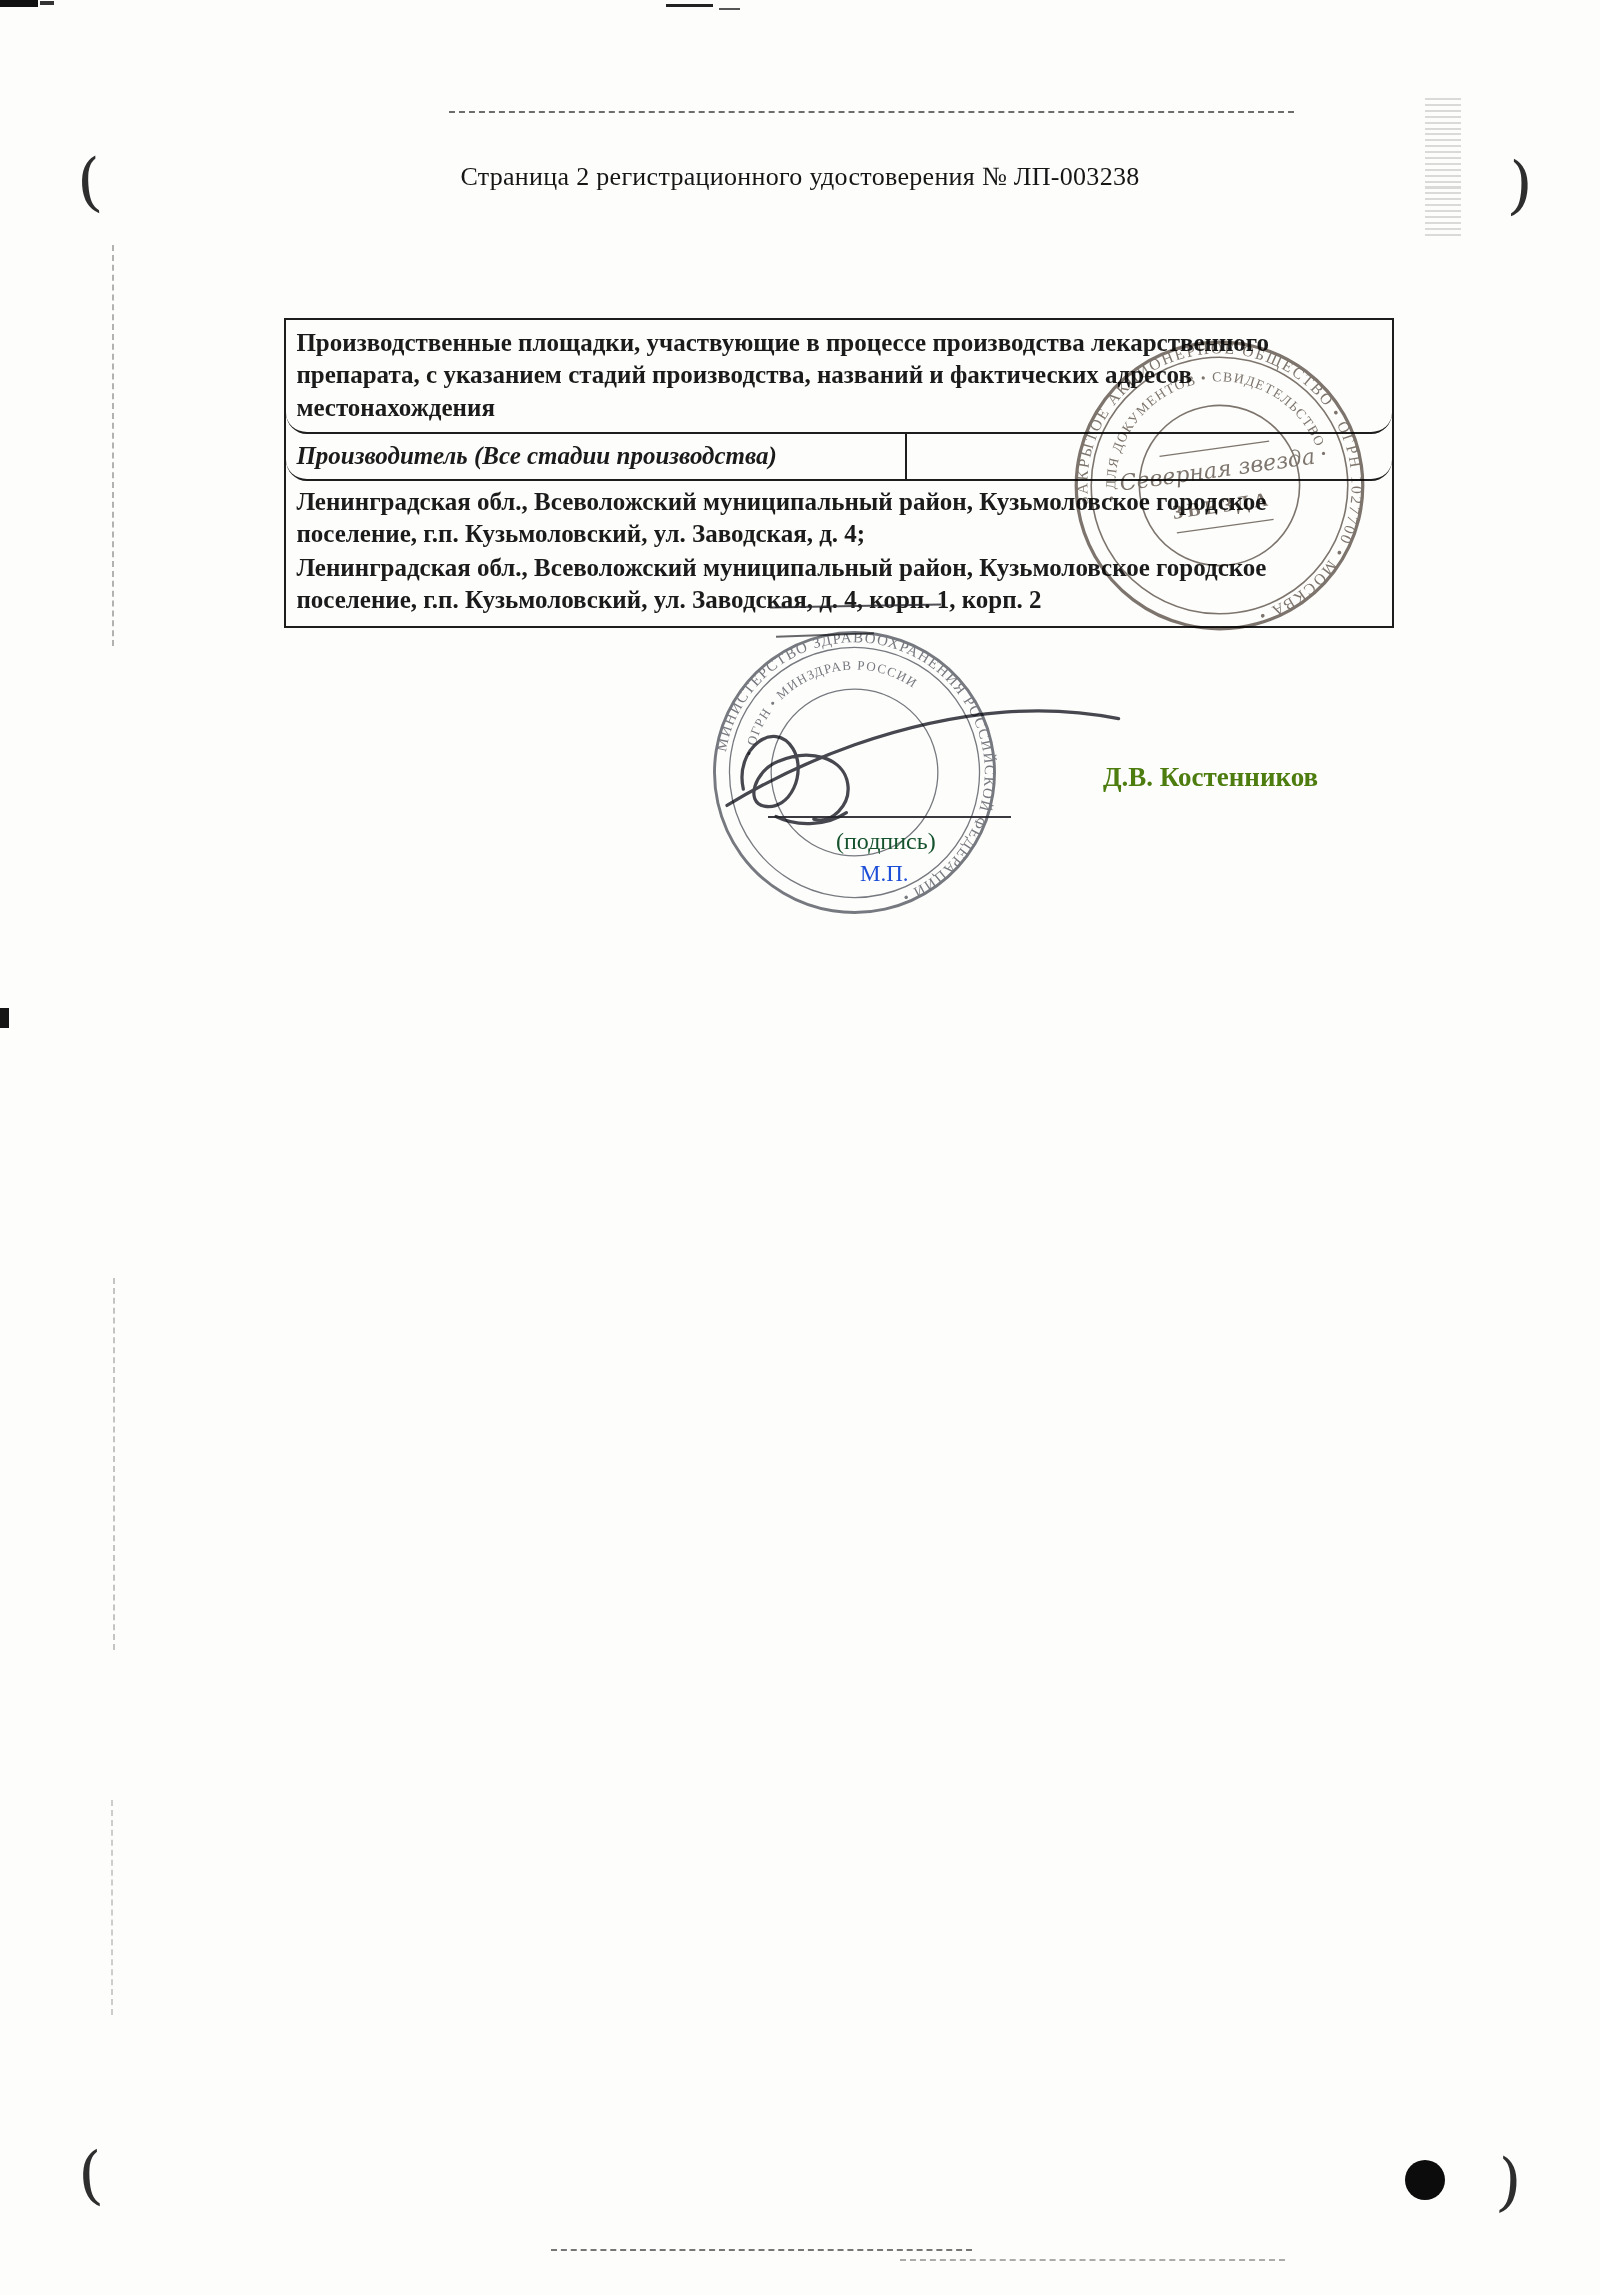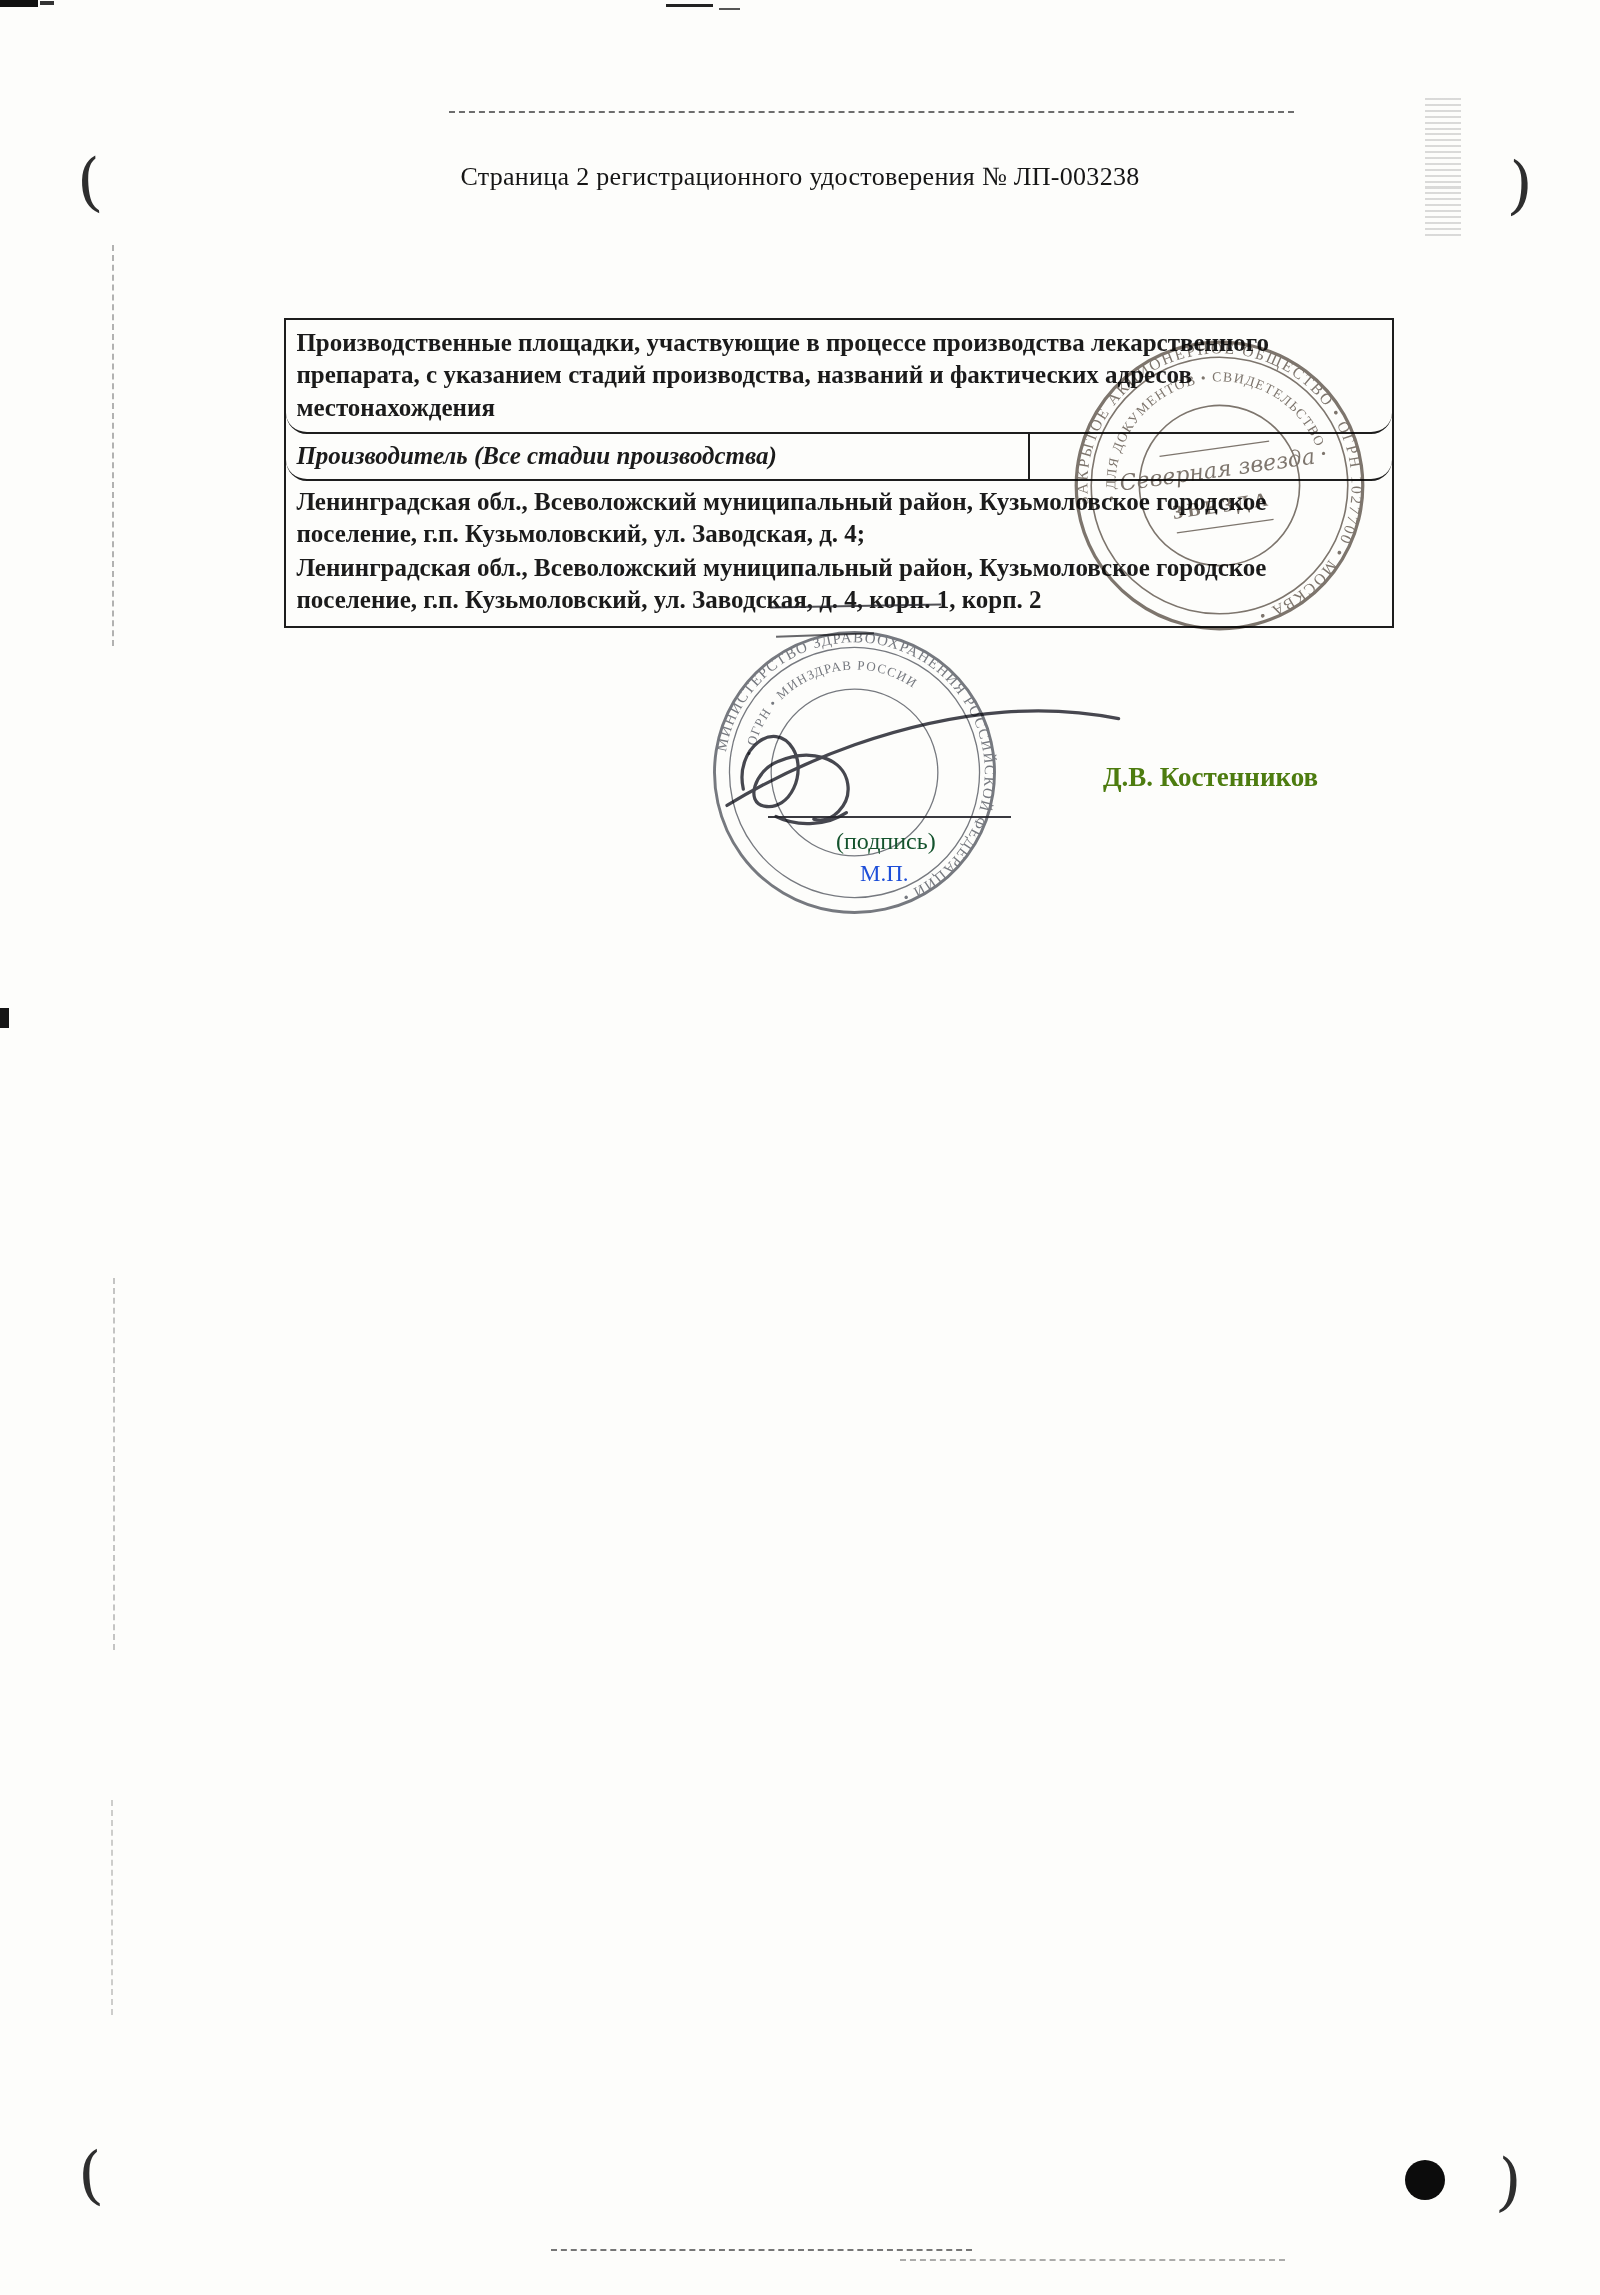--- a/index.html
+++ b/index.html
@@ -24,21 +24,21 @@
     border:2.6px solid #1d1d1d; box-sizing:border-box; background:transparent;
   }
   .prod-table .row{box-sizing:border-box;border-radius:21px;}
   .t-head{
     border-bottom:2px solid #1d1d1d;
     padding:6.5px 10.4px 7.8px 10.4px;
     font-weight:bold; font-size:25px; line-height:1.3;
   }
   .t-mid{display:flex; border-bottom:2px solid #1d1d1d;}
   .t-cell-left{
-    width:744px; box-sizing:border-box; border-right:2px solid #1d1d1d;
+    width:621px; box-sizing:border-box; border-right:2px solid #1d1d1d;
     padding:6.5px 10.4px; font-weight:bold; font-style:italic; font-size:25px; line-height:1.3;
   }
   .t-cell-right{
     flex:1; box-sizing:border-box; padding:6.5px 10.4px;
     font-size:25px; line-height:1.3; white-space:pre-line;
   }
   .t-foot{padding:5.2px 10.4px 9px 10.4px; font-weight:bold; font-size:25px; line-height:1.28;}
   .t-foot .addr{margin:0 0 1.3px 0;}
   
   .sig-post{

